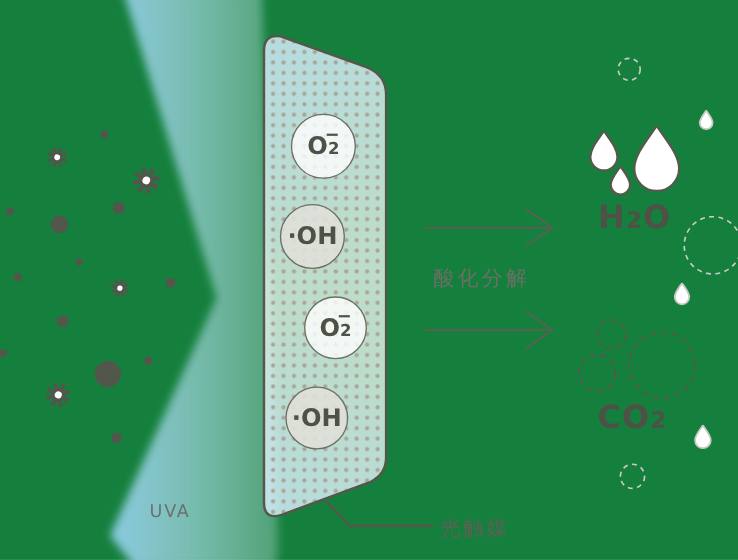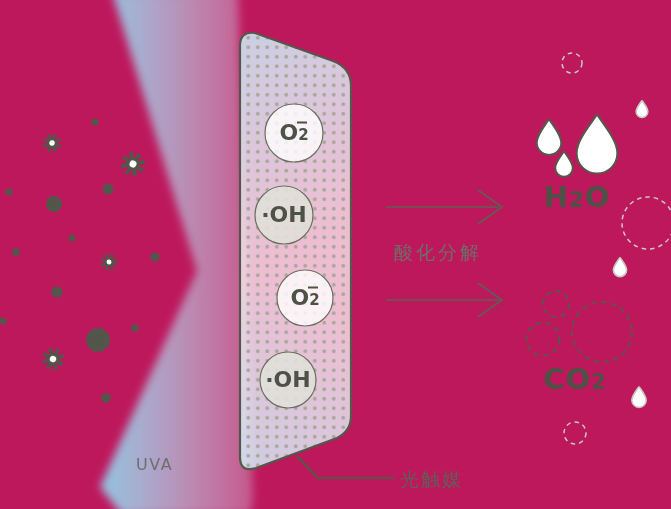--- a/index.html
+++ b/index.html
@@ -1,20 +1,20 @@
 <!DOCTYPE html>
 <html><head>
 <meta charset="utf-8">
 <style>
   html,body{margin:0;padding:0;background:#ffffff;}
   .stage{
     position:relative;
     width:671px;height:509px;
     overflow:hidden;
-    background:#be185d;
+    background:#15803d;
     font-family:"DejaVu Sans","Liberation Sans",sans-serif;
   }
   svg{display:block;}
   text{font-family:"DejaVu Sans","Liberation Sans",sans-serif;}
   .label-gray{fill:#6e6e67;font-size:19px;letter-spacing:3px;}
   .label-uva{fill:#6c706f;font-size:16px;letter-spacing:1.5px;}
   .label-catalyst{fill:#5f5f58;font-size:19px;letter-spacing:2px;}
   .product{fill:#4e5145;font-weight:bold;letter-spacing:1px;}
   .product .main{font-size:29px;}
   .product .sub{font-size:21px;}

